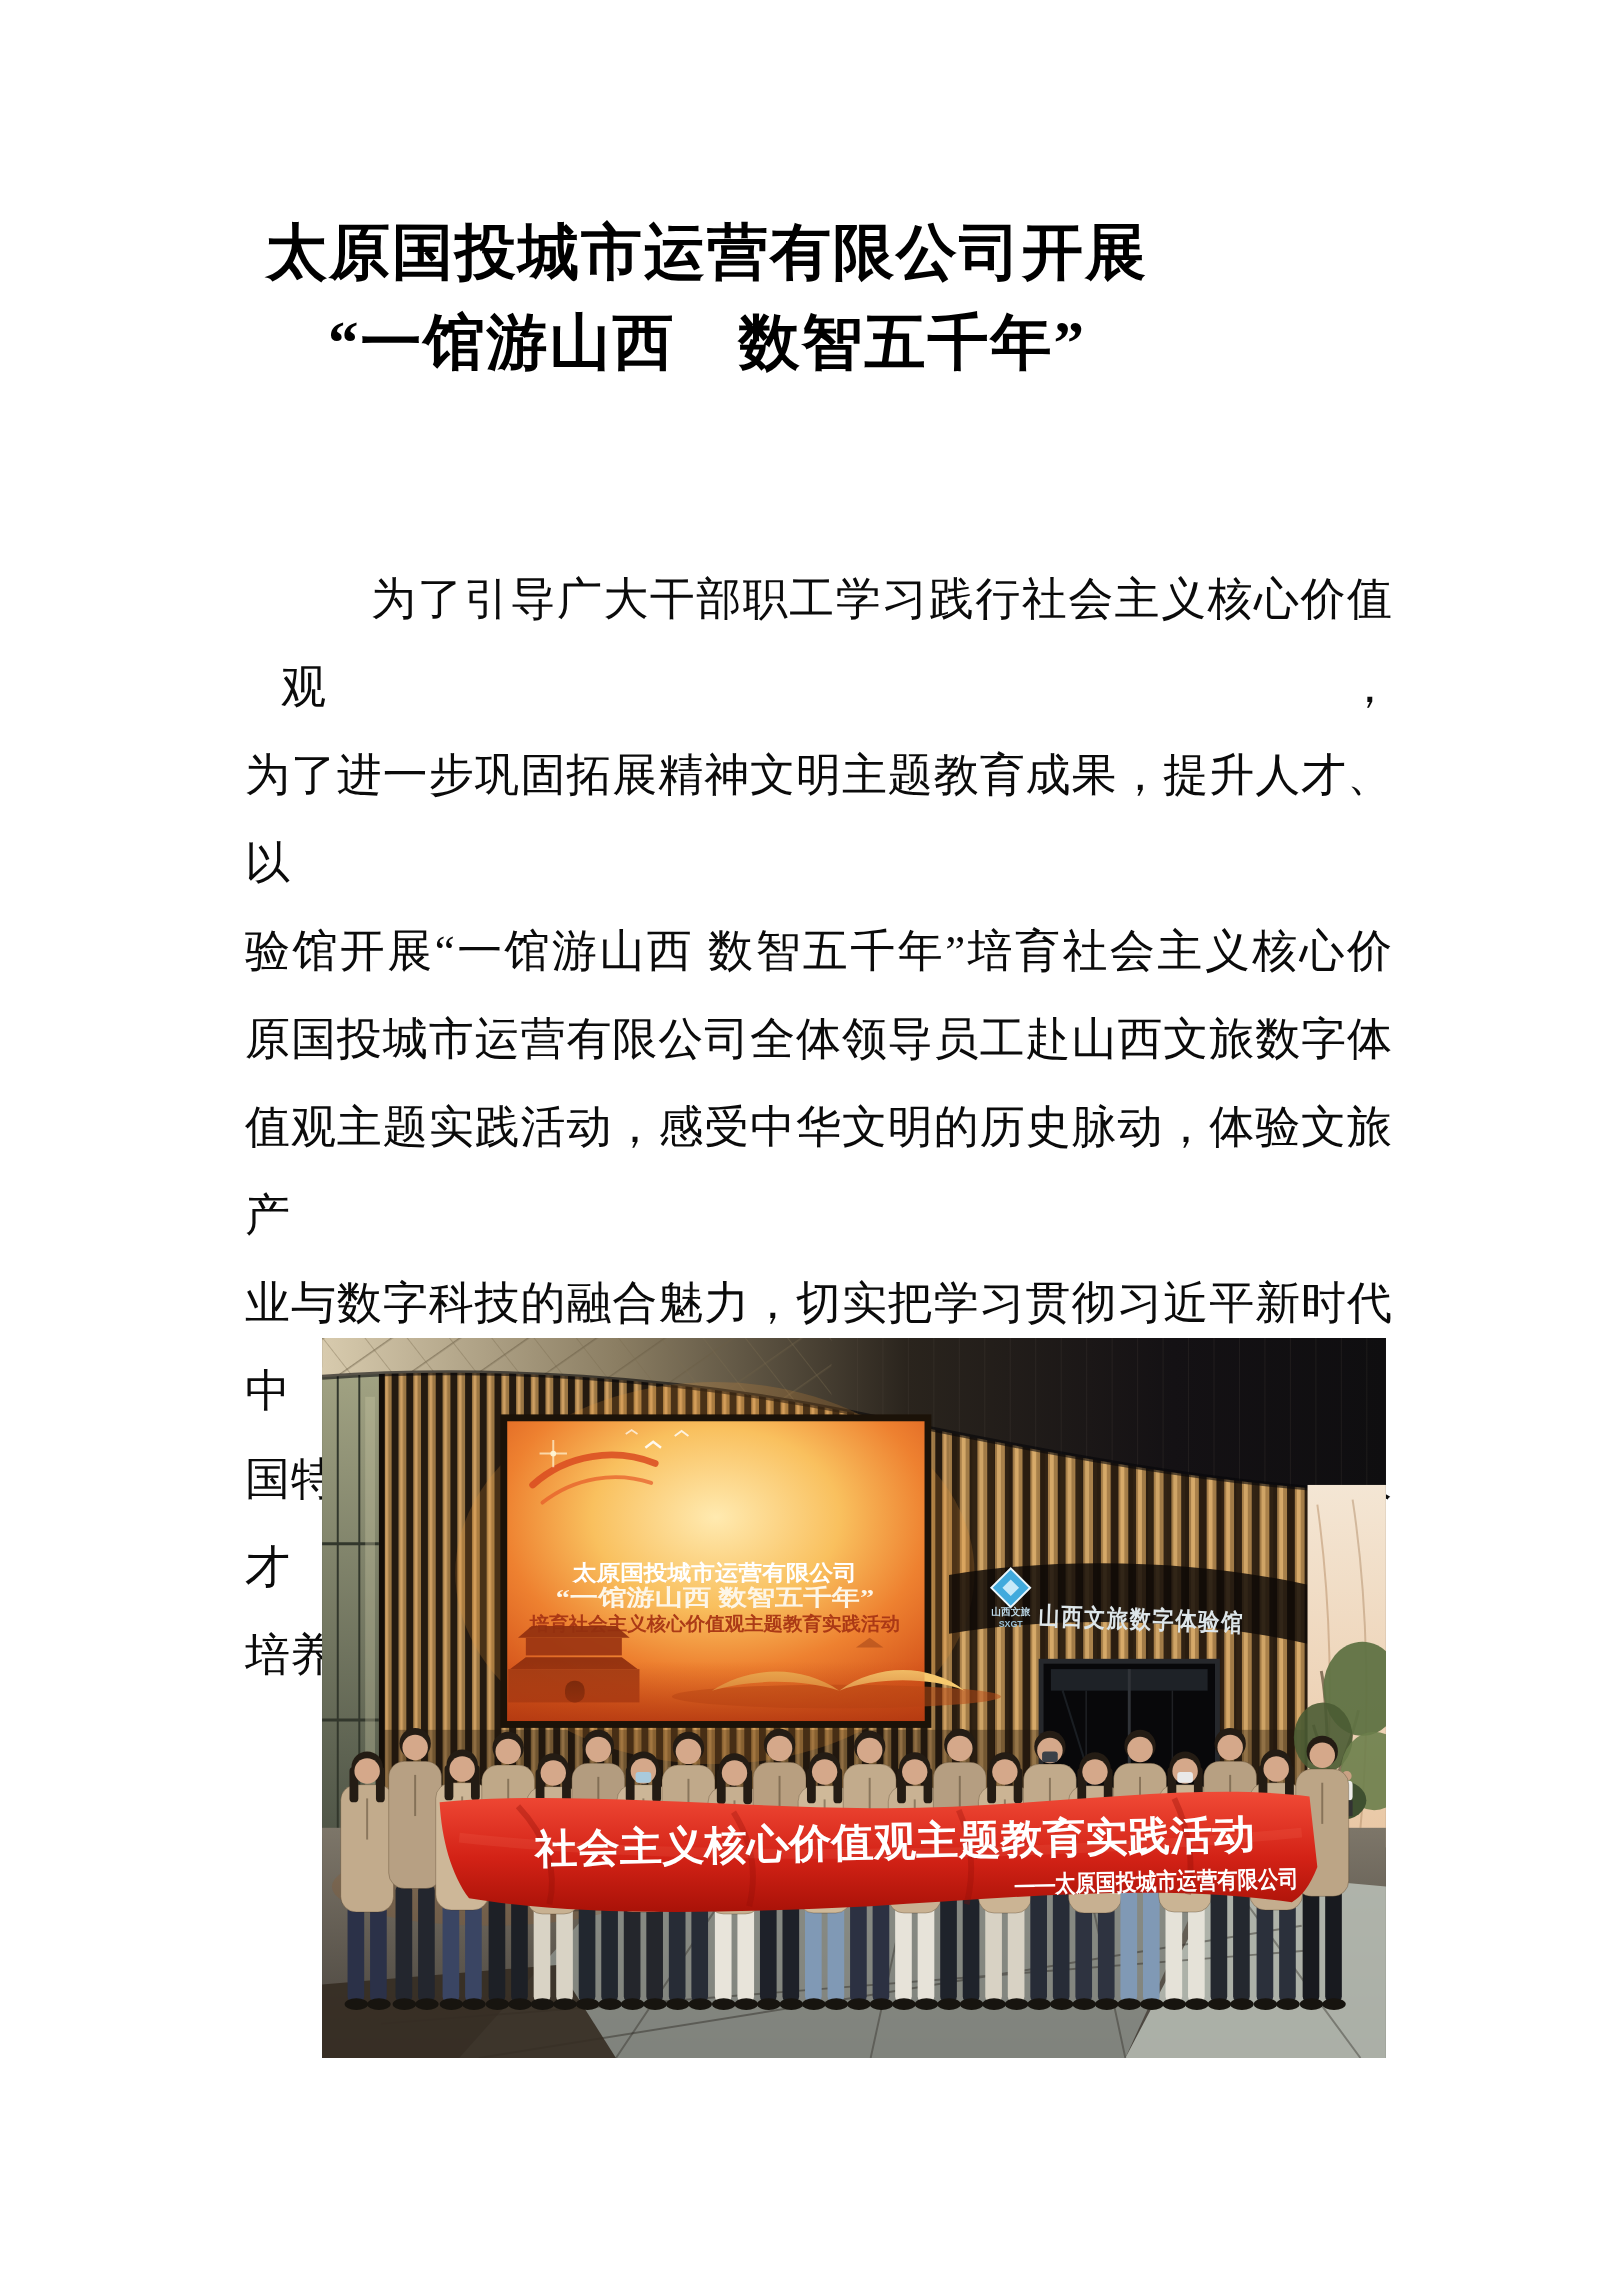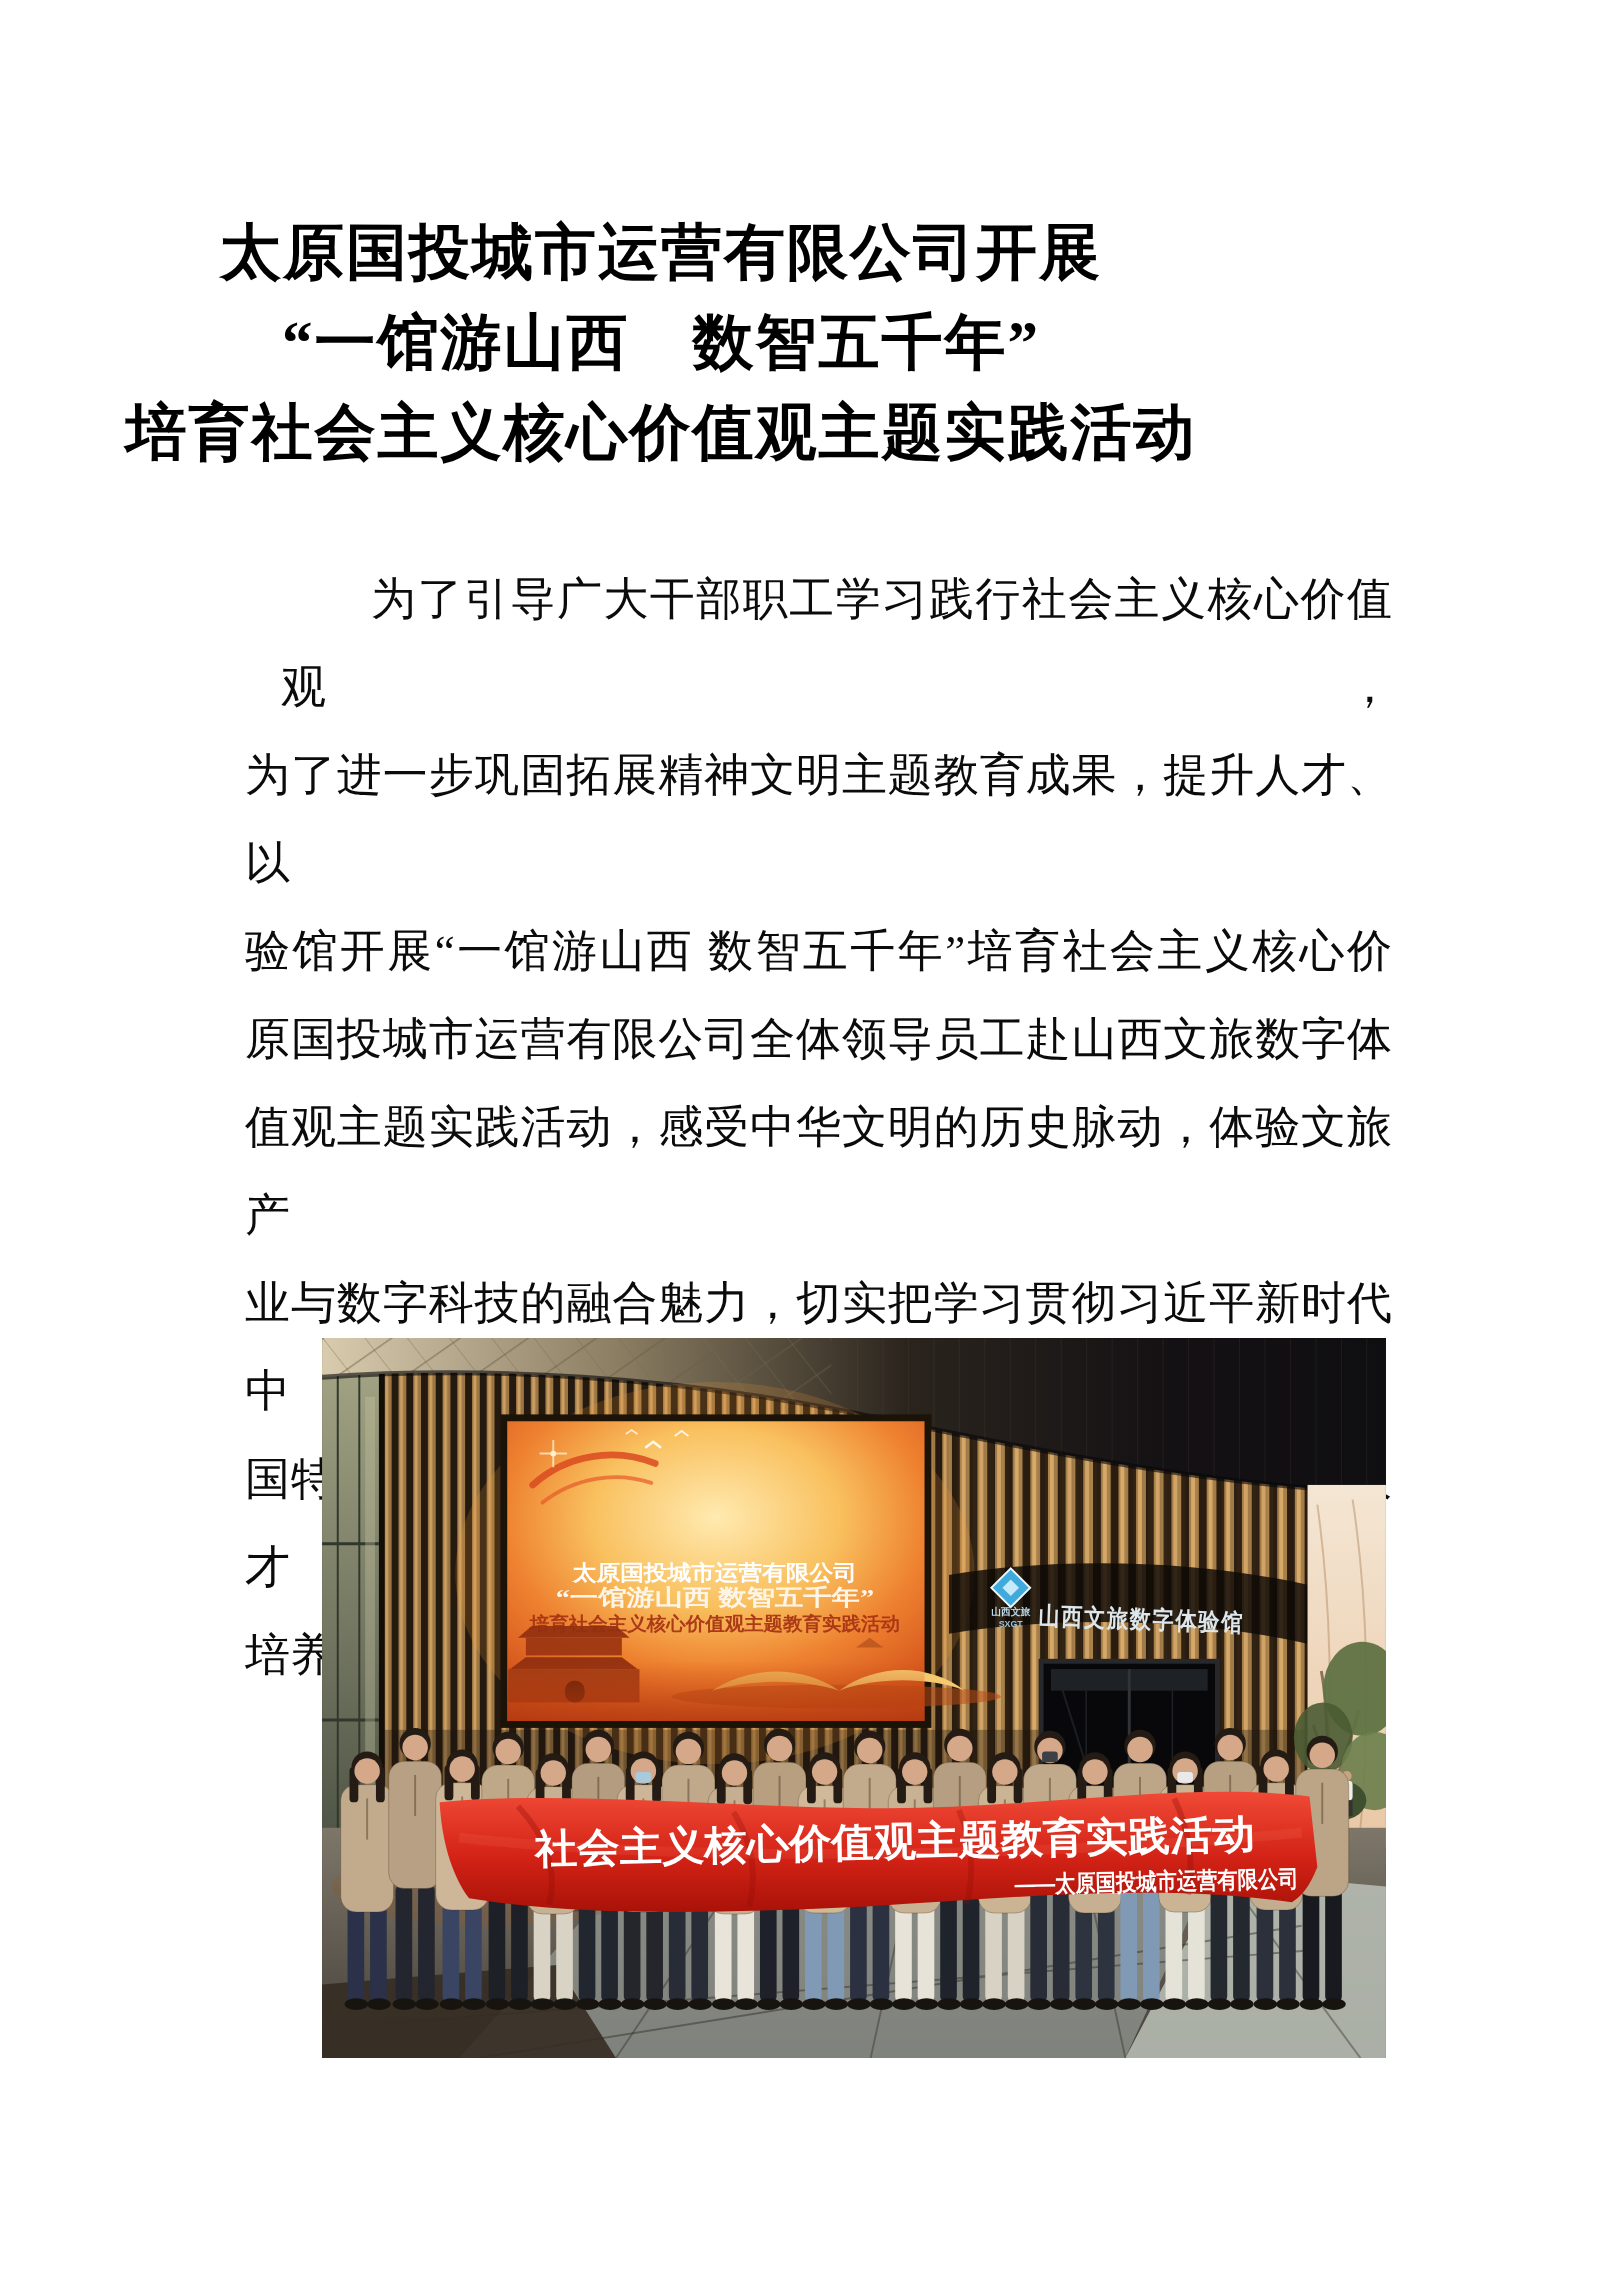--- a/index.html
+++ b/index.html
@@ -3,21 +3,21 @@
 <meta charset="utf-8">
 <style>
   html,body{margin:0;padding:0;}
   body{
     width:1621px;height:2293px;position:relative;background:#ffffff;
     font-family:"Liberation Serif",serif;color:#000;overflow:hidden;
   }
   .title-block{
     position:absolute;left:0;top:208px;width:1322px;
     text-align:center;font-weight:bold;font-size:61px;line-height:90px;
-    letter-spacing:2px;color:#000;
+    letter-spacing:2px;color:#000;padding-left:46px;
   }
   .body-block{
     position:absolute;left:245px;top:555px;width:1147px;
     font-size:45px;line-height:88px;color:#0b0b0b;letter-spacing:0;
   }
   .bline{
     text-align:justify;text-align-last:justify;word-break:break-all;
     white-space:normal;
   }
   .bline.first{text-indent:90px;margin-left:36px;}
@@ -28,21 +28,20 @@
   svg text{user-select:none;}
   .svg-sans{font-family:"Liberation Sans",sans-serif;font-weight:bold;}
   .svg-serif{font-family:"Liberation Serif",serif;font-weight:bold;}
 </style>
 </head>
 <body>
 
 <div class="title-block">
   <div>太原国投城市运营有限公司开展</div>
   <div>“一馆游山西　数智五千年”</div>
-  <div>培育社会主义核心价值观主题实践活动</div>
 </div>
 
 <div class="body-block">
   <div class="bline first">为了引导广大干部职工学习践行社会主义核心价值观，</div>
   <div class="bline">为了进一步巩固拓展精神文明主题教育成果，提升人才、以</div>
   <div class="bline">验馆开展“一馆游山西 数智五千年”培育社会主义核心价</div>
   <div class="bline">原国投城市运营有限公司全体领导员工赴山西文旅数字体</div>
   <div class="bline">值观主题实践活动，感受中华文明的历史脉动，体验文旅产</div>
   <div class="bline">业与数字科技的融合魅力，切实把学习贯彻习近平新时代中</div>
   <div class="bline">国特色社会主义思想的成效转化为促进文旅融合、提升人才</div>

